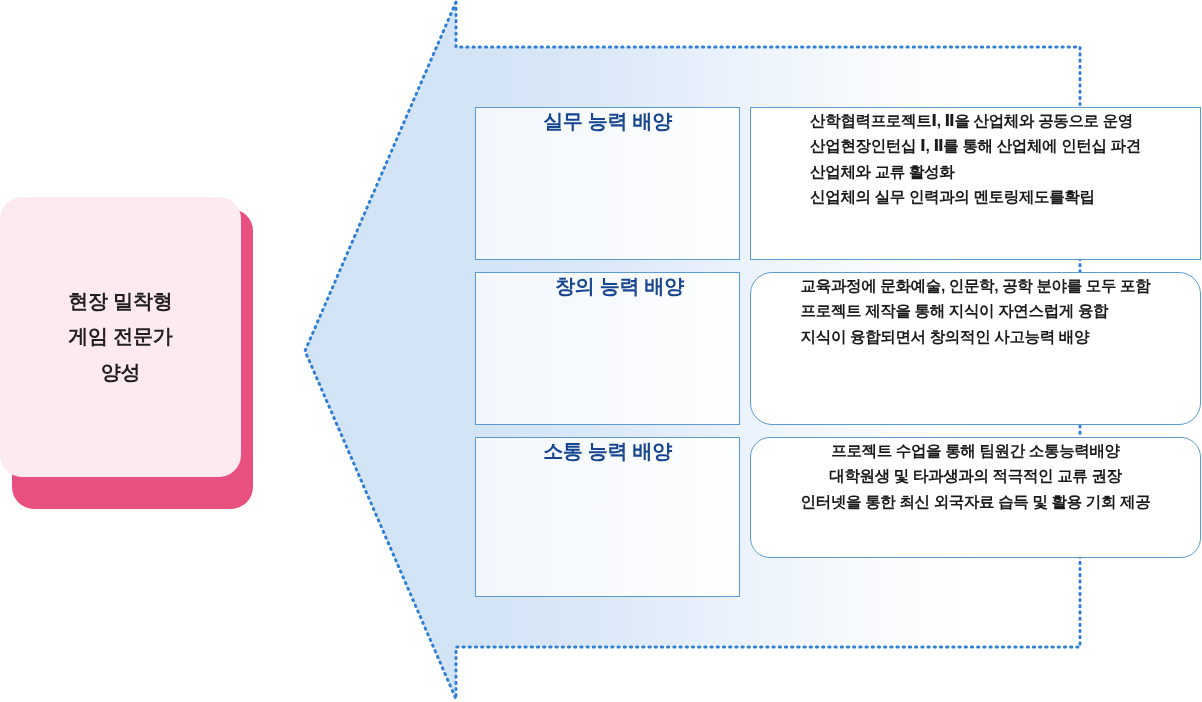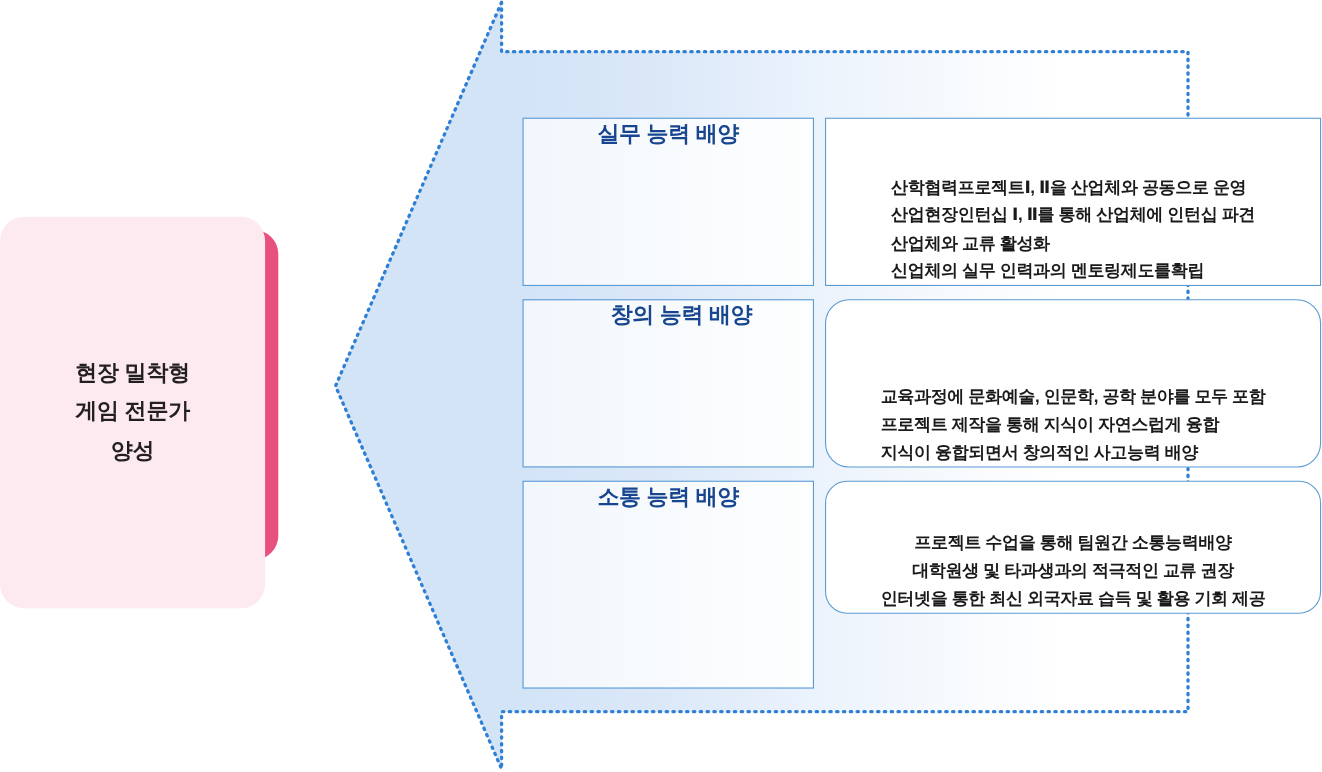--- a/index.html
+++ b/index.html
@@ -26,21 +26,21 @@
     width: 241px;
     height: 300px;
     background: #e8517f;
     border-radius: 22px;
   }
   .goal-card {
     position: absolute;
     left: 0px;
     top: 197px;
     width: 241px;
-    height: 356px;
+    height: 280px;
     background: #fceaf0;
     border-radius: 22px;
     display: flex;
     align-items: center;
     justify-content: center;
   }
   .goal-text {
     color: #231f20;
     font-size: 20px;
     font-weight: bold;
@@ -77,21 +77,21 @@
     text-align: center;
   }
   .detail-box {
     position: absolute;
     left: 275px;
     width: 451px;
     box-sizing: border-box;
     border: 1px solid #5b9bd5;
     background: #ffffff;
     display: flex;
-    align-items: flex-end;
+    align-items: flex-start;
     justify-content: center;
   }
   .detail-text {
     color: #1a1a1a;
     font-size: 15.5px;
     font-weight: bold;
     line-height: 1.63;
     letter-spacing: -0.35px;
     white-space: pre-line;
     text-align: left;
@@ -137,21 +137,21 @@
 
   <div class="label-box" style="left:475px; top:272px; height:153px;padding-left:24px;">
     <div class="label-text">창의 능력 배양</div>
   </div>
   <div class="detail-box" style="left:750px; top:272px; height:153px;border-radius:22px;">
     <div class="detail-text">교육과정에 문화예술, 인문학, 공학 분야를 모두 포함
 프로젝트 제작을 통해 지식이 자연스럽게 융합
 지식이 융합되면서 창의적인 사고능력 배양</div>
   </div>
 
-  <div class="label-box" style="left:475px; top:437px; height:189px;">
+  <div class="label-box" style="left:475px; top:437px; height:160px;">
     <div class="label-text">소통 능력 배양</div>
   </div>
   <div class="detail-box" style="left:750px; top:437px; height:121px;border-radius:20px;">
     <div class="detail-text centered">프로젝트 수업을 통해 팀원간 소통능력배양
  대학원생 및 타과생과의 적극적인 교류 권장
 인터넷을 통한 최신 외국자료 습득 및 활용 기회 제공</div>
   </div>
 
 </div>
 

